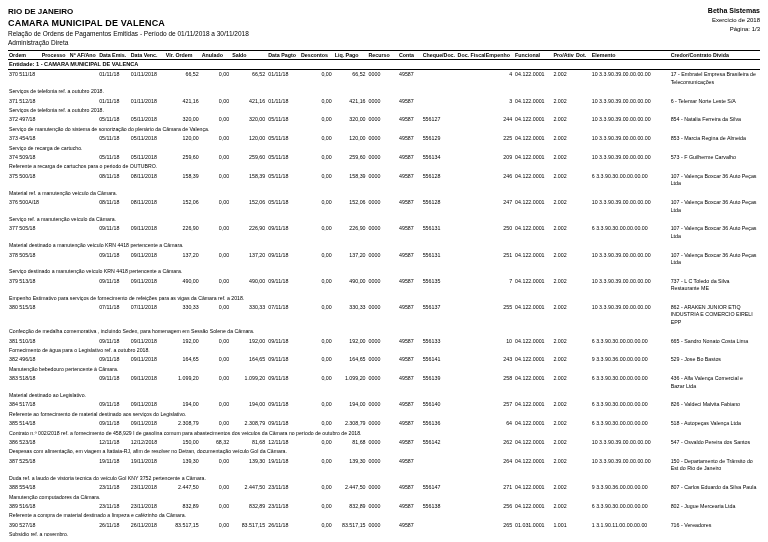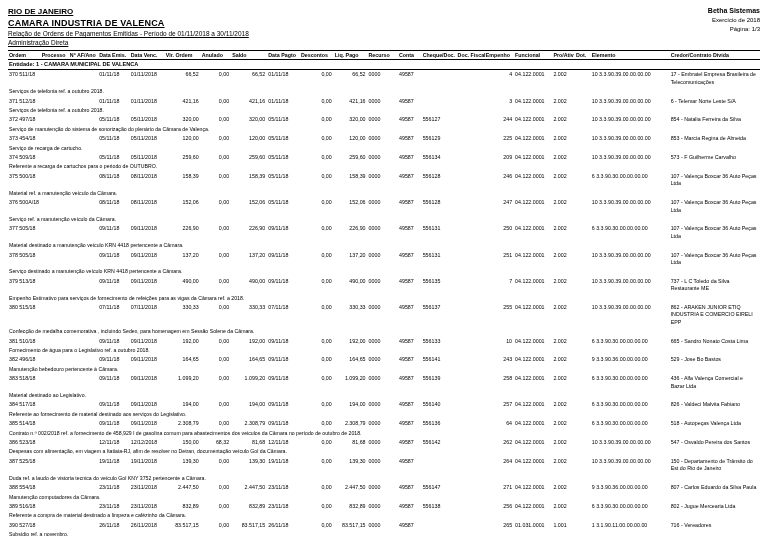--- a/index.html
+++ b/index.html
@@ -20,21 +20,20 @@
     box-sizing: border-box;
     padding: 6px 8px 0 8px;
   }
   
   .hdr {
     position: relative;
     min-height: 44px;
   }
   .hdr-left {
     float: left;
-    text-decoration: underline;
   }
   .hdr-right {
     position: absolute;
     right: 0;
     top: 0;
     text-align: right;
   }
   .org {
     font-size: 8px;
     font-weight: bold;
@@ -106,21 +105,21 @@
   .wrap { white-space: normal; word-wrap: break-word; }
 </style>
 </head>
 <body>
 
 <div class="page">
 
   <div class="hdr">
     <div class="hdr-left">
       <div class="org">RIO DE JANEIRO</div>
-      <div class="org2">CAMARA INDUSTRIA DE VALENCA</div>
+      <div class="org2">CAMARA MUNICIPAL DE VALENCA</div>
       <div class="sub">Relação de Ordens de Pagamentos Emitidas - Período de 01/11/2018 a 30/11/2018</div>
       <div class="sub-admin">Administração Direta</div>
     </div>
     <div class="hdr-right">
       <div class="sys">Betha Sistemas</div>
       <div class="sys-line">Exercício de 2018</div>
       <div class="sys-line">Página: 1/3</div>
     </div>
     <div class="clear"></div>
   </div>

